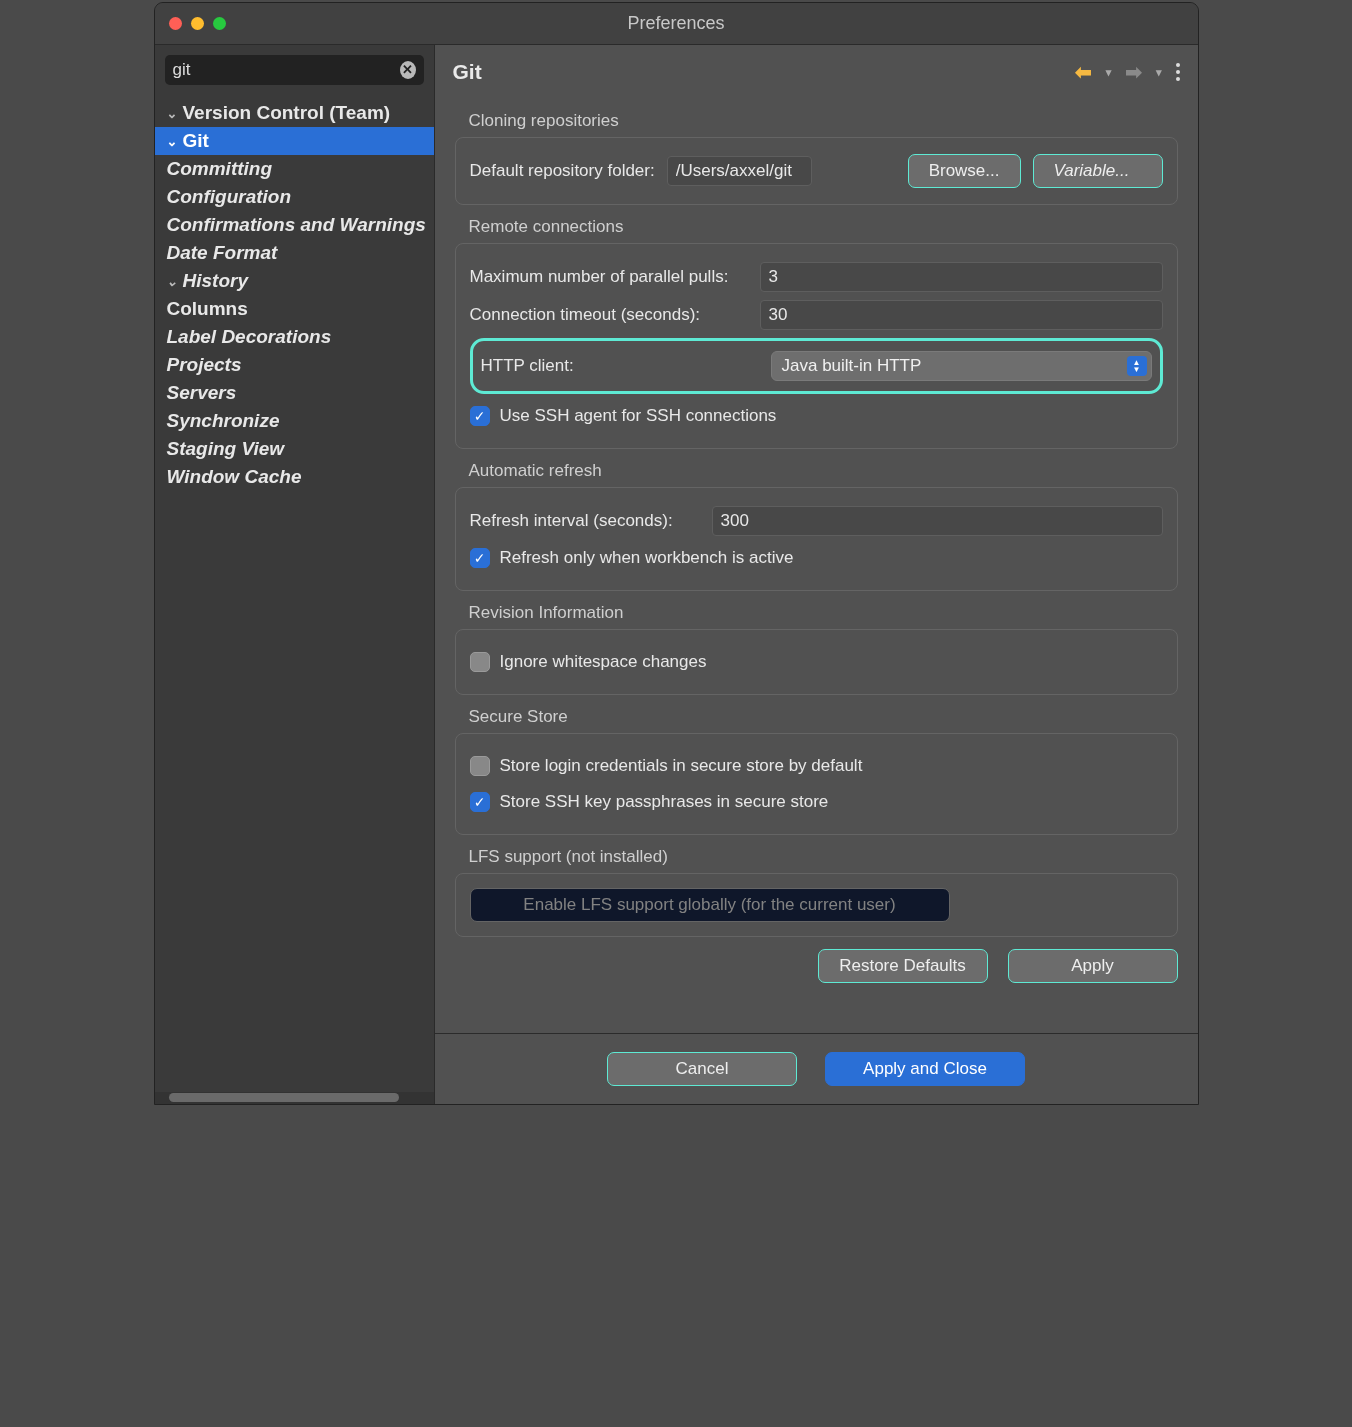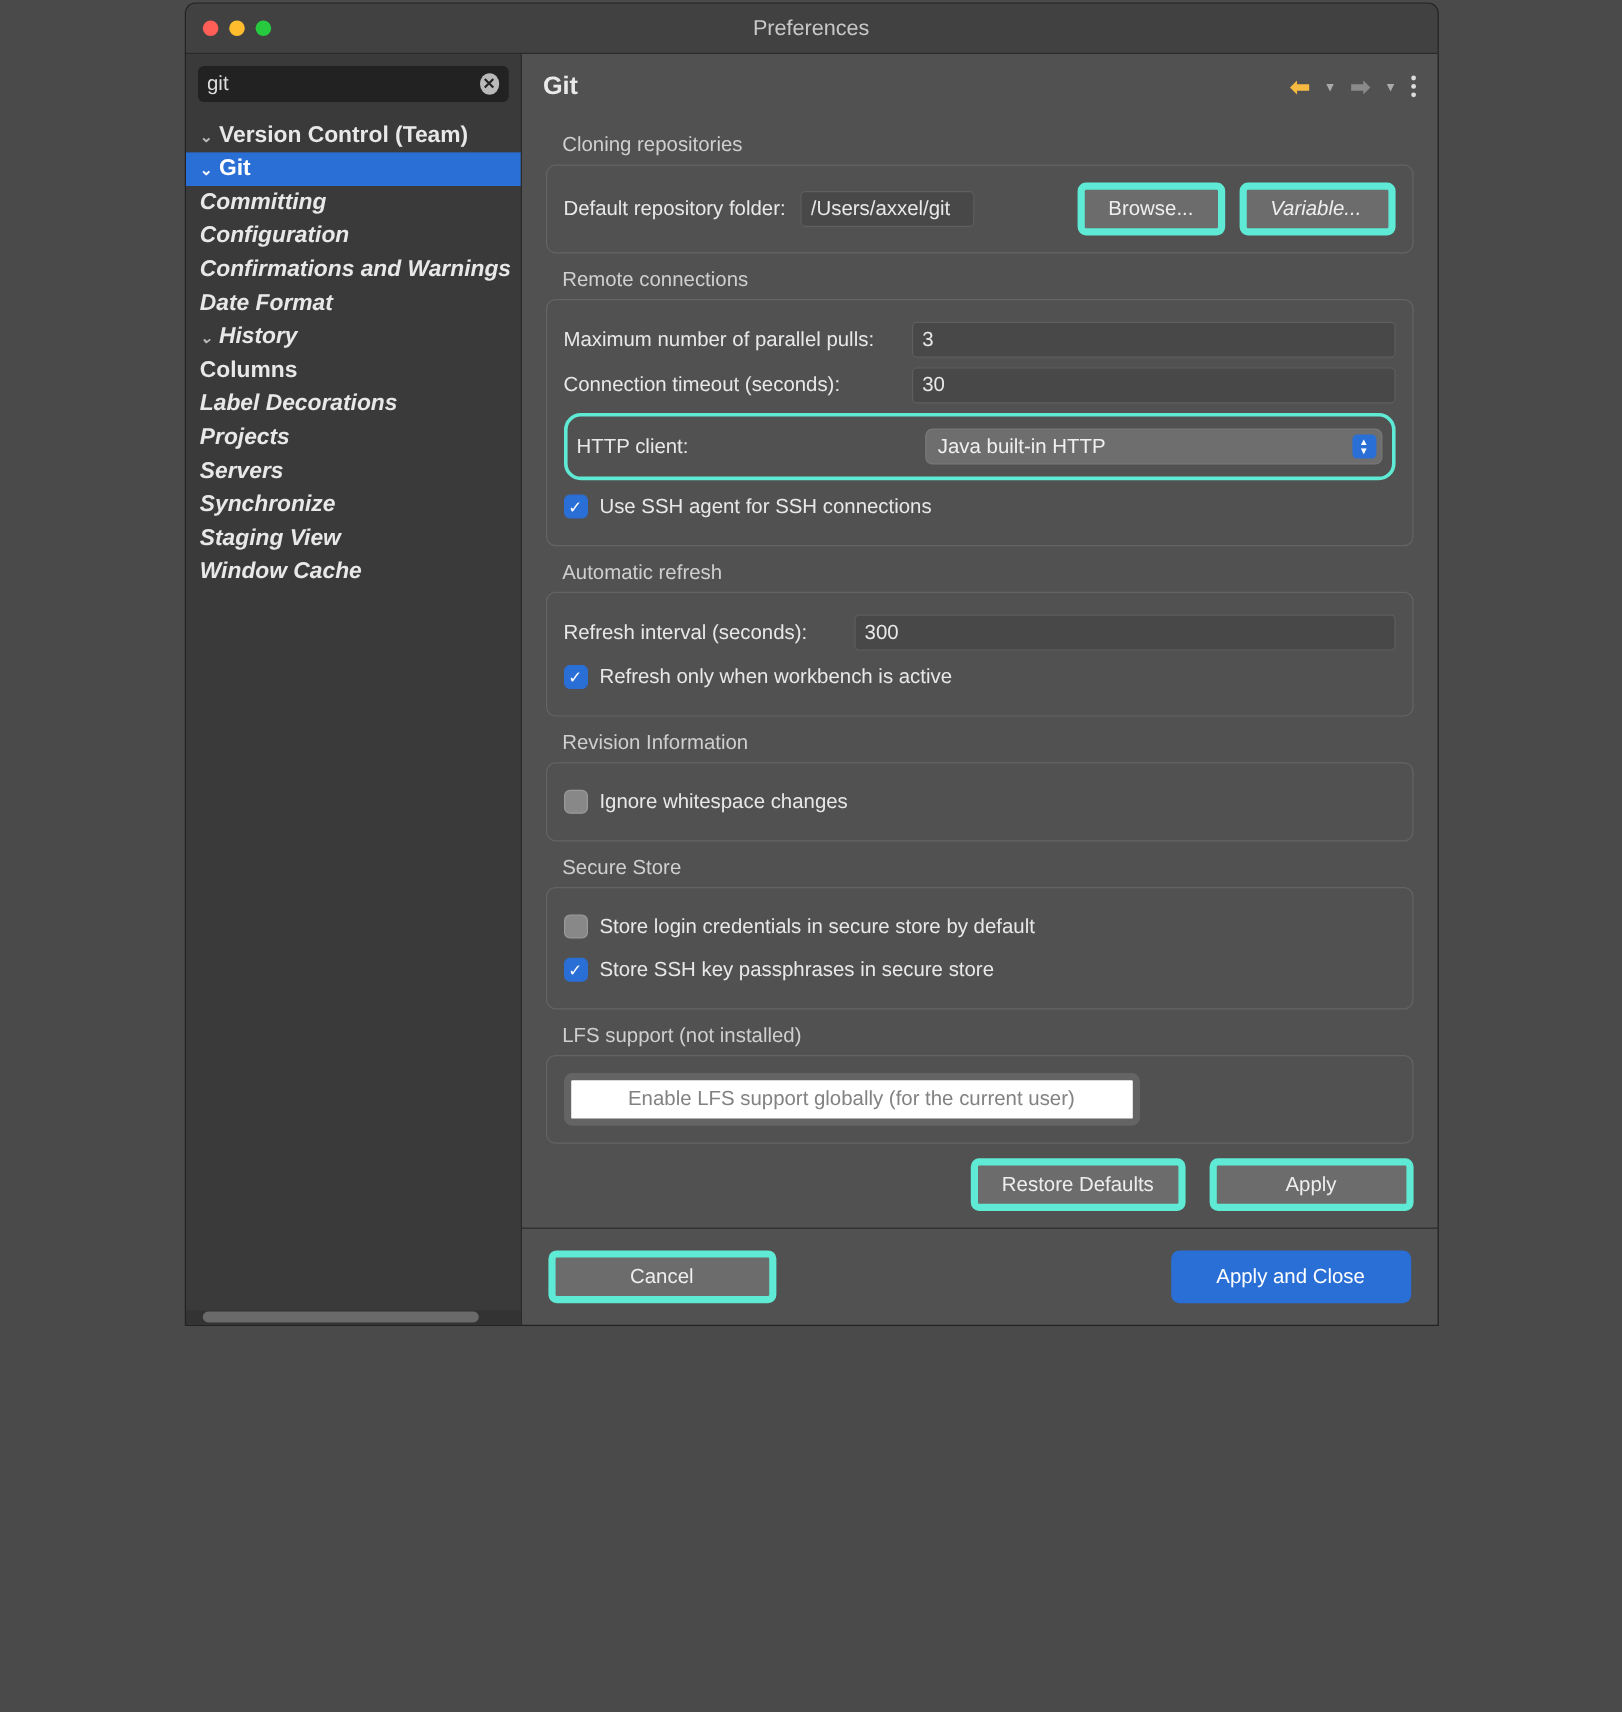--- a/index.html
+++ b/index.html
@@ -195,30 +195,30 @@
   background: #484848;
   border: 1px solid #5e5e5e;
   border-radius: 4px;
   padding: 4px 8px;
   color: #e8e8e8;
   font-size: 17px;
   height: 30px;
 }
 .btn {
   background: #6c6c6c;
-  border: 6px solid #5eead4;
+  border: 1px solid #5eead4;
   color: #eee;
   padding: 6px 20px;
   font-size: 17px;
   border-radius: 7px;
   cursor: pointer;
 }
 .btn.big { min-width: 130px; text-align: left; font-style: italic; }
 .btn:disabled {
-  background: #ffffff;
+  background: #0f172a;
   color: #828282;
   border-color: #646464;
   cursor: default;
 }
 .btn.primary {
   background: #2a6fd6;
   border-color: #2a6fd6;
   color: #fff;
 }
 .lbl-col {
@@ -277,21 +277,21 @@
 }
 .btnrow {
   display: flex;
   justify-content: flex-end;
   gap: 20px;
   margin-top: 12px;
 }
 .footer {
   border-top: 1px solid #2b2b2b;
   display: flex;
-  justify-content: space-between;
+  justify-content: center;
   padding: 18px 22px;
   gap: 28px;
 }
 </style>
 </head>
 <body>
 
 <div class="window">
   <div class="titlebar">
     <div class="traffic">

